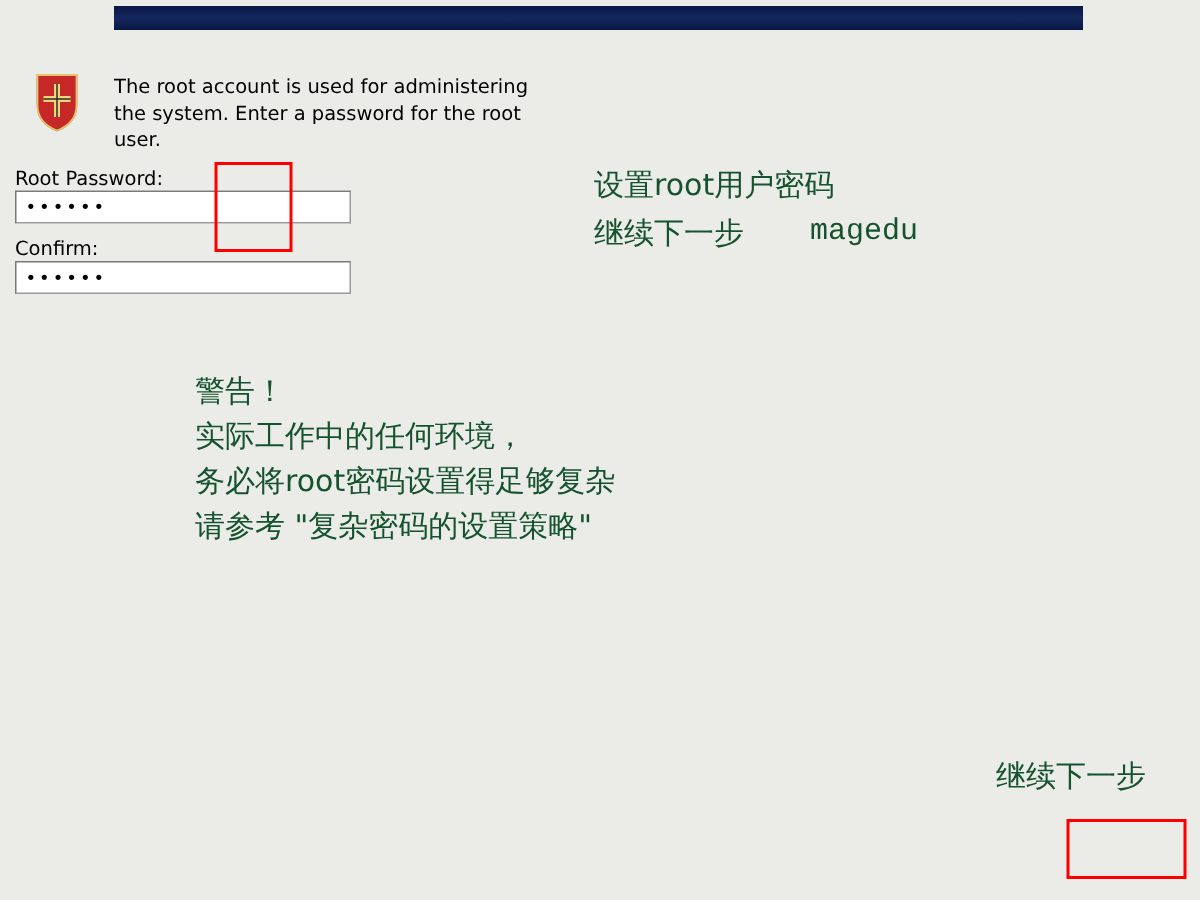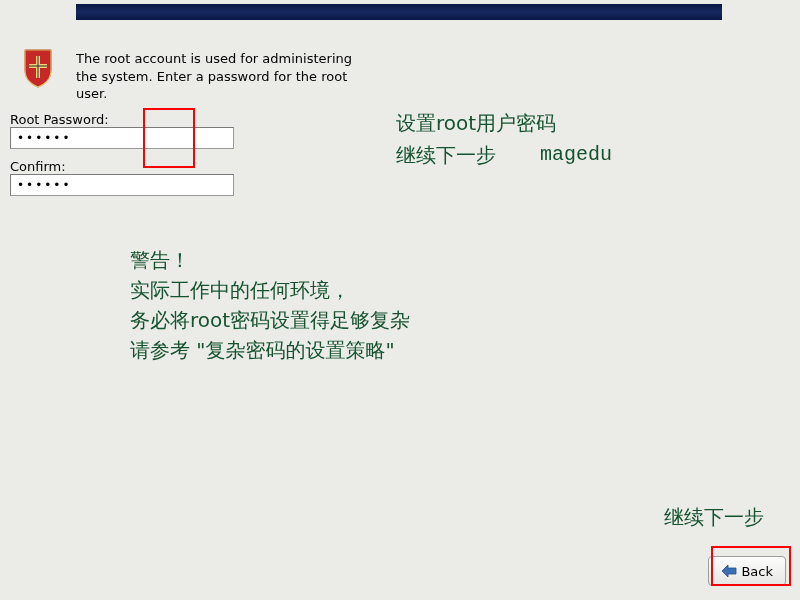--- a/index.html
+++ b/index.html
@@ -149,23 +149,15 @@
 <div class="anno anno-right2b">magedu</div>
 
 <div class="anno anno-warn">警告！
 实际工作中的任何环境，
 务必将root密码设置得足够复杂
 请参考 "复杂密码的设置策略"</div>
 
 <div class="anno anno-next">继续下一步</div>
 
 <div class="button-bar">
-  <button class="btn">
-    <span class="arrow">
-      <svg width="16" height="14" viewBox="0 0 16 14">
-        <path d="M7 1 L1 7 L7 13 L7 10 L15 10 L15 4 L7 4 Z" fill="#3b6fb5" stroke="#2a4f82" stroke-width="0.8"></path>
-      </svg>
-    </span>
-    <span>Back</span>
-  </button>
 </div>
 
 <div class="red-box red-box-next"></div>
 
 </body></html>

